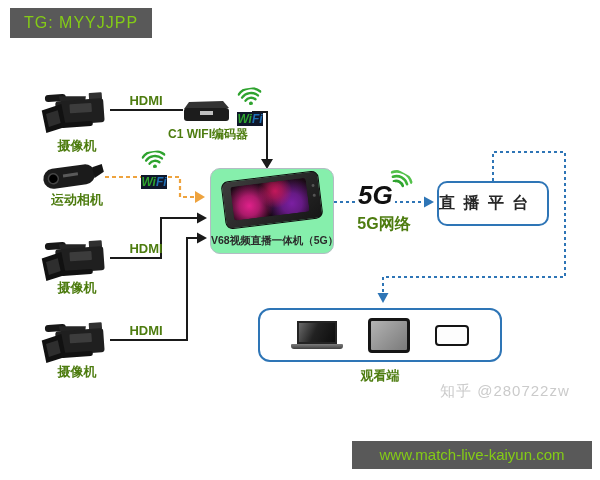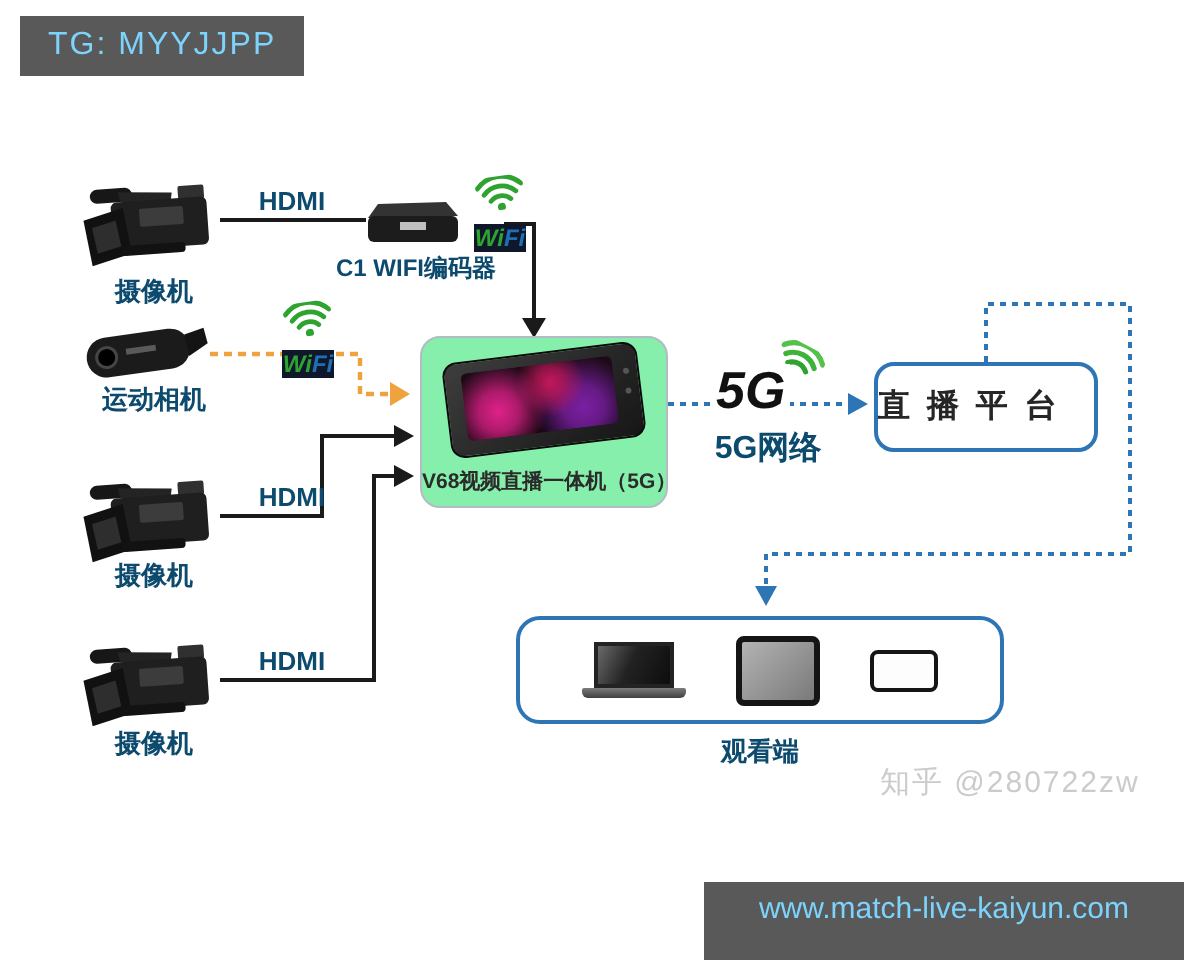--- a/index.html
+++ b/index.html
@@ -2,26 +2,26 @@
 <html><head>
 <meta charset="utf-8">
 <style>
   html,body{margin:0;padding:0;background:#fff;}
   .canvas{position:relative;width:600px;height:480px;background:#ffffff;overflow:hidden;
           font-family:"Liberation Sans","DejaVu Sans",sans-serif;}
   .abs{position:absolute;}
   .overlay{position:absolute;left:0;top:0;pointer-events:none;}
 
   
-  .bar{background:#595959;color:#7dd3fc;}
+  .bar{background:#595959;color:#84cc16;}
   .badge{left:10px;top:8px;height:30px;line-height:30px;padding:0 14px;font-size:16px;letter-spacing:1px;}
-  .footerbar{left:352px;top:441px;width:240px;height:39px;line-height:28px;text-align:center;font-size:15px;}
-
-  
-  .lbl{font-weight:bold;color:#0c4a6e;text-align:center;font-size:13px;}
+  .footerbar{left:352px;top:441px;width:240px;height:28px;line-height:28px;text-align:center;font-size:15px;}
+
+  
+  .lbl{font-weight:bold;color:#4d7c0f;text-align:center;font-size:13px;}
   .hdmi{width:56px;font-size:13px;}
   .watermark{color:#cbcbcb;font-size:15px;letter-spacing:1px;}
 
   
   .v68box{left:210px;top:168px;width:122px;height:84px;border:1.5px solid #b3bcc4;border-radius:10px;background:#86efac;}
   .platformbox{left:437px;top:181px;width:108px;height:41px;border:2px solid #2e75b6;border-radius:10px;background:#fff;
                display:flex;align-items:center;font-size:16px;font-weight:bold;color:#262626;letter-spacing:2px;}
   .viewersbox{left:258px;top:308px;width:244px;height:54px;border:2px solid #2e75b6;border-radius:12px;background:#fff;
               display:flex;align-items:center;justify-content:space-around;padding:0 18px;box-sizing:border-box;}
 

